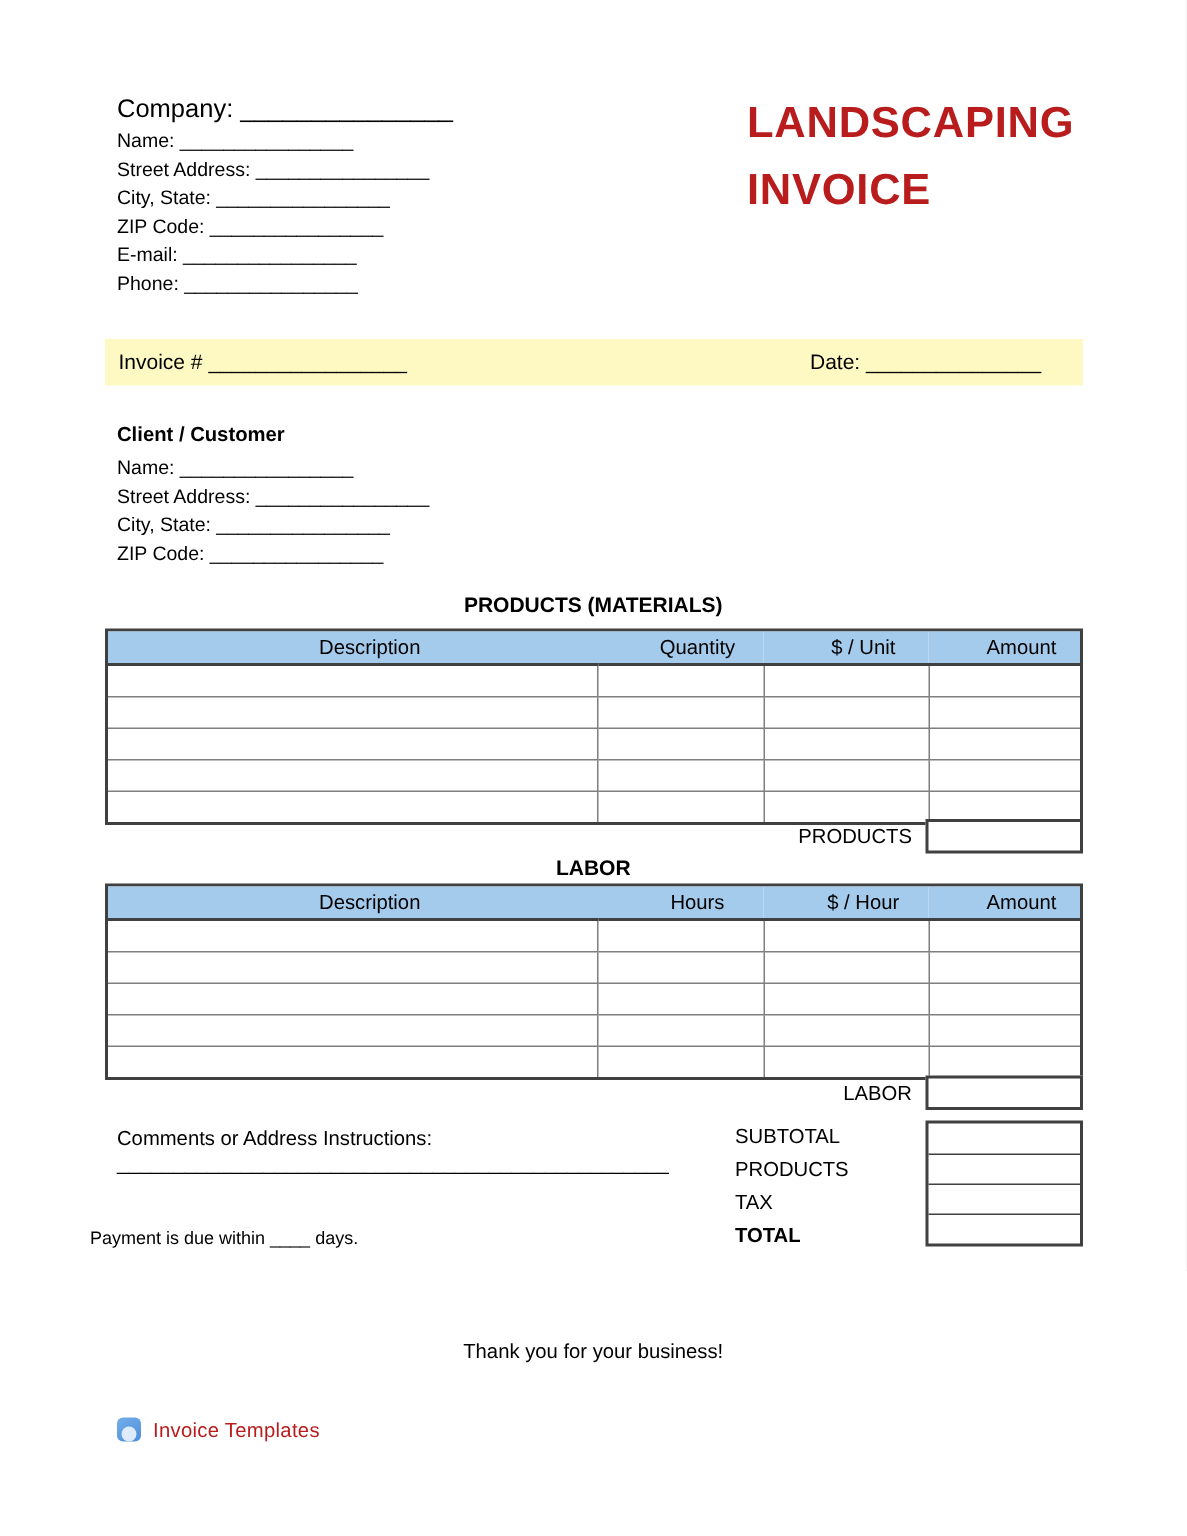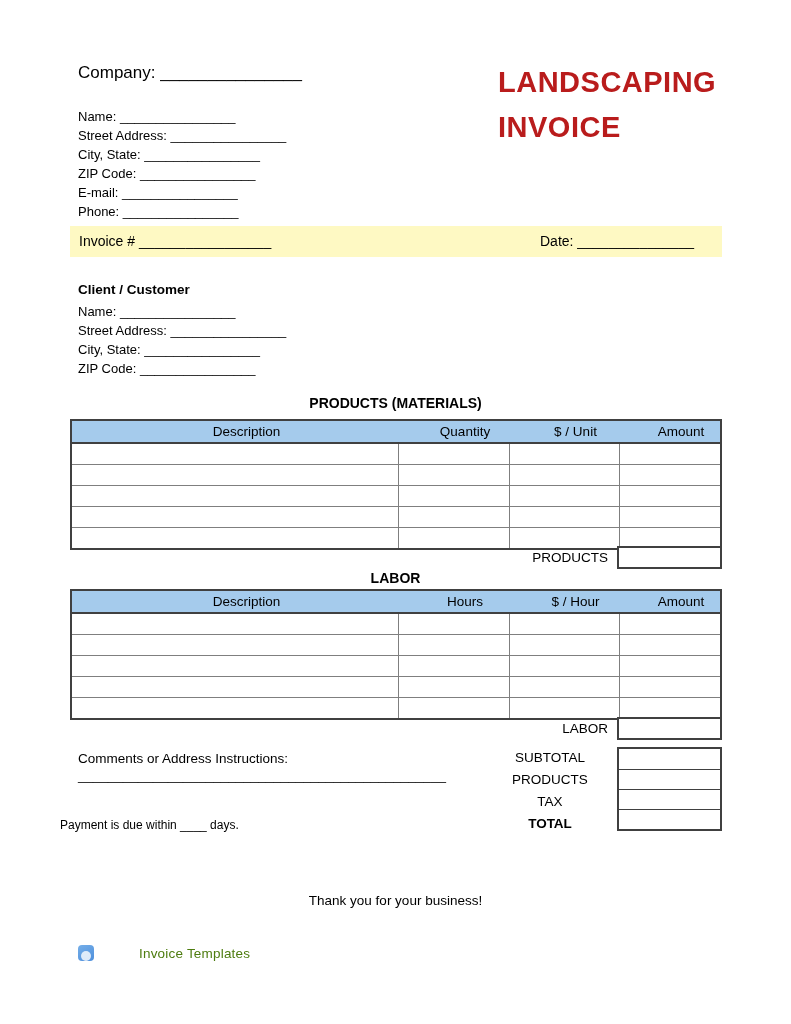--- a/index.html
+++ b/index.html
@@ -5,21 +5,21 @@
   * { margin:0; padding:0; box-sizing:border-box; }
   html,body { background:#e9e9e9; }
   .page {
     position:relative; width:791px; height:1024px; margin:0 auto;
     background:#ffffff; overflow:hidden;
     font-family:"Liberation Sans", sans-serif; color:#000;
   }
 
   
   .company-block { position:absolute; left:78px; top:62px; }
-  .company-title { font-size:17px; line-height:22px; margin-bottom:23px; white-space:nowrap; }
+  .company-title { font-size:17px; line-height:22px; margin-bottom:0; white-space:nowrap; }
   .company-fields div { font-size:13px; line-height:19px; white-space:nowrap; }
 
   .doc-title {
     position:absolute; left:498px; top:60px;
     font-size:29px; font-weight:bold; line-height:45px;
     color:#b91c1c; letter-spacing:0.5px; white-space:nowrap;
   }
 
   
   .invoice-bar {
@@ -72,38 +72,38 @@
   .products-tot-box { top:546px; }
   .labor-tot-box    { top:717px; }
 
   
   .comments-label { position:absolute; left:78px; top:751px; font-size:13.5px; white-space:nowrap; }
   .comments-line  { position:absolute; left:78px; top:768px; font-size:13.5px; white-space:nowrap; }
   .payment-note   { position:absolute; left:60px; top:818px; font-size:12px; white-space:nowrap; }
 
   
   .totals-labels { position:absolute; left:490px; top:747px; width:120px; }
-  .totals-labels div { height:22px; line-height:22px; text-align:center; font-size:13.5px; }
+  .totals-labels div { height:22px; line-height:22px; font-size:13.5px; }
   .totals-labels div.bold { font-weight:bold; }
   .totals-boxes { position:absolute; left:617px; top:747px; width:105px; border:2px solid #404040; background:#fff; }
   .totals-boxes .tbox { height:20px; border-top:1px solid #404040; font-size:13px; text-align:right; padding-right:4px; }
   .totals-boxes .tbox:first-child { border-top:none; }
 
   
   .thanks { position:absolute; left:0; top:881px; width:100%; text-align:center; font-size:13.5px;margin-top:12px; }
   .brand  { position:absolute; left:78px; top:945px; display:flex; align-items:center; gap:8px; }
   .brand-icon {
     width:16px; height:16px; border-radius:4px; position:relative; overflow:hidden;
     background:linear-gradient(150deg,#74AEE8 0%,#4E8FDC 100%);
   }
   .brand-icon::after {
     content:""; position:absolute; left:3px; top:6px; width:10px; height:10px;
     border-radius:50%; background:rgba(255,255,255,0.8);
   }
-  .brand-text { font-size:13.5px; color:#4d7c0f; letter-spacing:0.2px;margin-left:37px; }
+  .brand-text { font-size:13.5px; color:#b91c1c; letter-spacing:0.2px; }
 </style>
 </head>
 <body>
 
 <div class="page">
 
   <div class="company-block">
     <div class="company-title">Company: _______________</div>
     <div class="company-fields">
       <div>Name: ________________</div>

